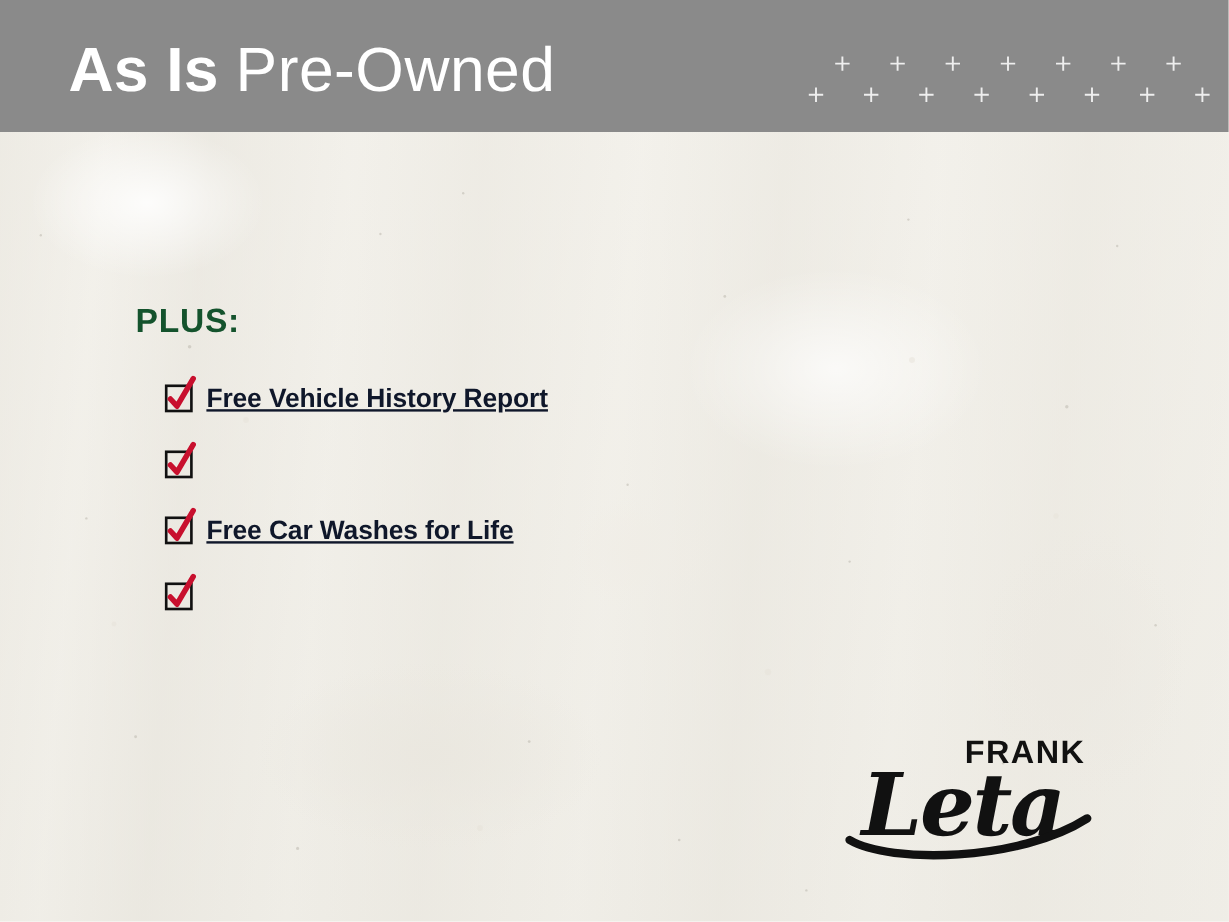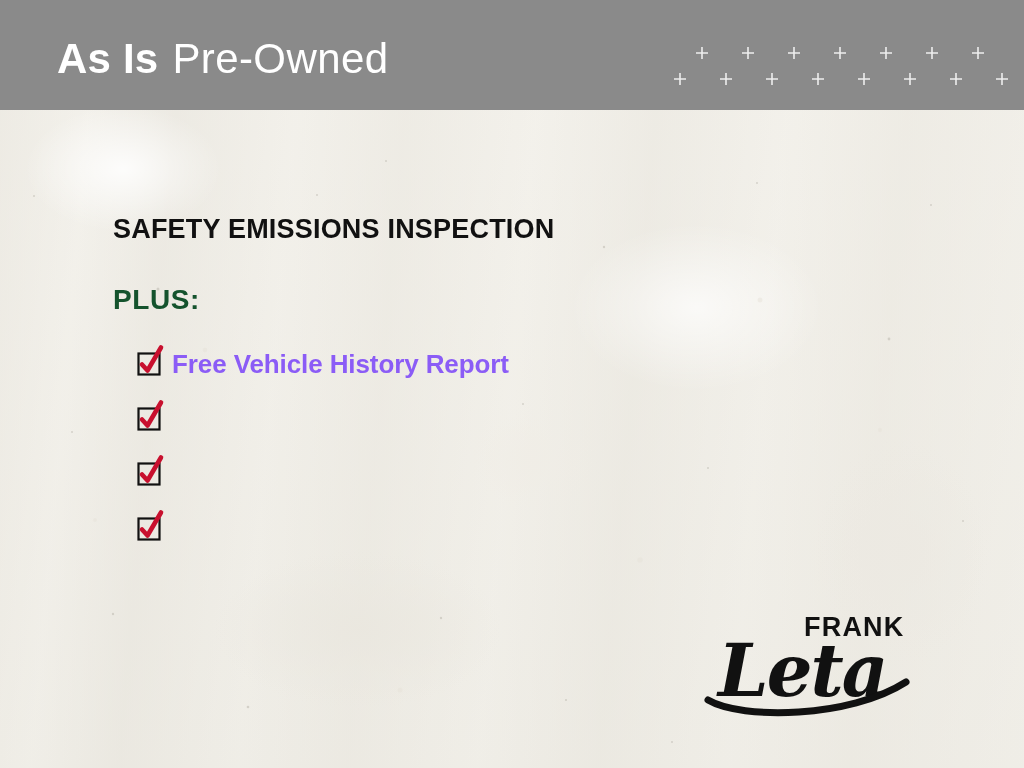--- a/index.html
+++ b/index.html
@@ -51,21 +51,21 @@
   .header-bar {
     position:absolute; left:0; top:0;
     width:1024px; height:110px;
     background:#8A8A8A;
   }
   .header-title {
     position:absolute;
     left:57px; top:36px;
     white-space:nowrap;
     color:#FFFFFF;
-    font-size:42px;
+    font-size:52px;
     line-height:46px;
     letter-spacing:.2px;
   }
   .header-title .t-strong { font-weight:700; }
   .header-title .t-light  { font-weight:400; margin-left:14px; letter-spacing:.4px; }
 
   .plus-field {
     position:absolute;
     left:672px; top:40px;
     width:340px; height:52px;
@@ -104,26 +104,27 @@
     padding-left:59px;
     display:flex;
     align-items:center;
   }
   .check-mark-box {
     position:absolute;
     left:22px; top:8px;
     width:34px; height:34px;
   }
   .check-label {
-    font-size:26px;
+    font-size:22px;
     font-weight:700;
-    color:#8b5cf6;
+    color:#0f172a;
     letter-spacing:-.1px;
     line-height:34px;
     white-space:nowrap;
+    text-decoration:underline;
   }
 
   
   .brand-logo {
     position:absolute;
     left:700px; top:604px;
     width:215px; height:118px;
   }
 </style>
 </head>
@@ -190,21 +191,20 @@
           <path d="M238 33v12M232 39h12"></path>
           <path d="M284 33v12M278 39h12"></path>
           <path d="M330 33v12M324 39h12"></path>
         </g>
       </g>
     </svg>
   </div>
 
   <div class="content">
 
-    <div class="headline">SAFETY EMISSIONS INSPECTION</div>
 
     <div class="plus-label">PLUS:</div>
 
     <ul class="check-list">
 
       <li class="check-item">
         <svg class="check-mark-box" viewBox="0 0 34 34" aria-hidden="true">
           <rect x="3.5" y="9.5" width="21" height="21" fill="none" stroke="#111111" stroke-width="2.2"></rect>
           <path d="M7 20.5 L12.5 26.5 L26 3.5" fill="none" stroke="#C8102E" stroke-width="4.6" stroke-linecap="round" stroke-linejoin="round"></path>
         </svg>
@@ -217,20 +217,21 @@
           <path d="M7 20.5 L12.5 26.5 L26 3.5" fill="none" stroke="#C8102E" stroke-width="4.6" stroke-linecap="round" stroke-linejoin="round"></path>
         </svg>
       </li>
 
 
       <li class="check-item">
         <svg class="check-mark-box" viewBox="0 0 34 34" aria-hidden="true">
           <rect x="3.5" y="9.5" width="21" height="21" fill="none" stroke="#111111" stroke-width="2.2"></rect>
           <path d="M7 20.5 L12.5 26.5 L26 3.5" fill="none" stroke="#C8102E" stroke-width="4.6" stroke-linecap="round" stroke-linejoin="round"></path>
         </svg>
+        <span class="check-label">Free Car Washes for Life</span>
       </li>
 
       <li class="check-item">
         <svg class="check-mark-box" viewBox="0 0 34 34" aria-hidden="true">
           <rect x="3.5" y="9.5" width="21" height="21" fill="none" stroke="#111111" stroke-width="2.2"></rect>
           <path d="M7 20.5 L12.5 26.5 L26 3.5" fill="none" stroke="#C8102E" stroke-width="4.6" stroke-linecap="round" stroke-linejoin="round"></path>
         </svg>
       </li>
 
     </ul>

